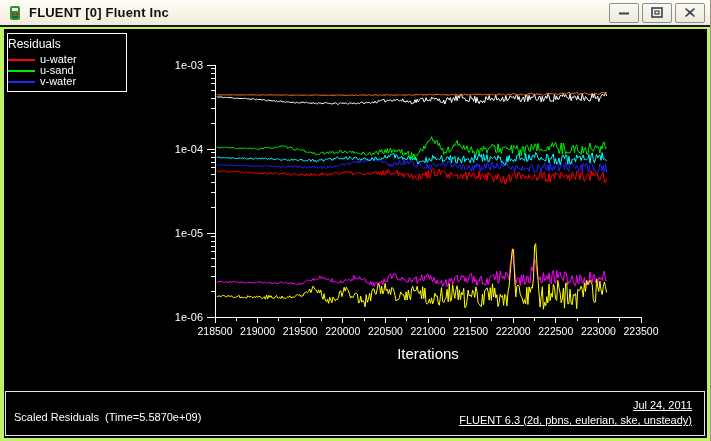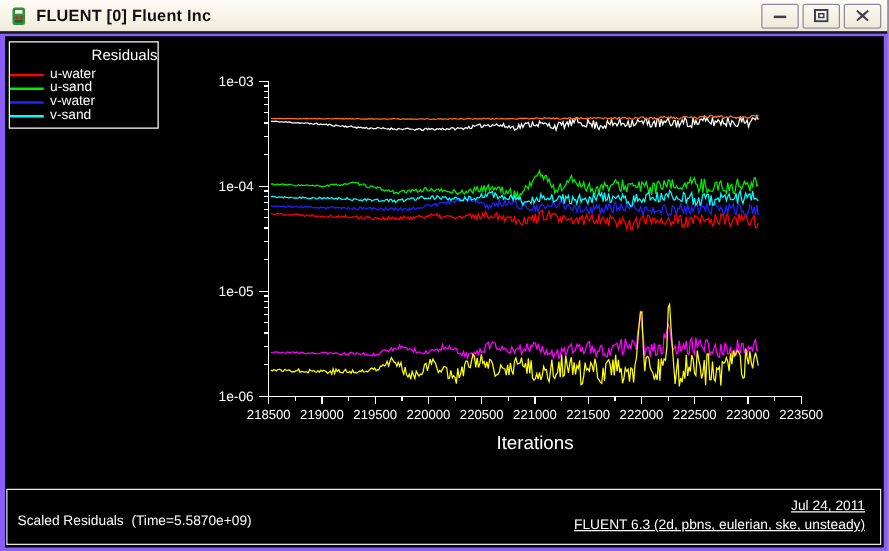--- a/index.html
+++ b/index.html
@@ -1,19 +1,19 @@
 <!DOCTYPE html>
 <html><head>
 <meta charset="utf-8">
 <style>
   html,body{margin:0;padding:0;background:#c9c4b2;}
   *{box-sizing:border-box;}
   .window{
     position:relative;width:711px;height:441px;
-    background:#8b5cf6;overflow:hidden;
+    background:#bef264;overflow:hidden;
     font-family:"Liberation Sans",sans-serif;
     border-right:1px solid #9a958a;
   }
   
   .titlebar{
     position:absolute;left:0;top:0;right:0;height:27px;
     background:linear-gradient(180deg,#fdfcf6 0%,#f7f4e8 55%,#efebdb 100%);
     border-bottom:2px solid #1a1a22;
     display:flex;align-items:center;padding:0 5px 0 7px;
   }
@@ -31,21 +31,21 @@
     position:absolute;left:4px;top:29px;right:3px;bottom:3px;
     background:#000;
   }
   svg text{font-family:"Liberation Sans",sans-serif;fill:#fff;}
   
   .legend{
     position:absolute;left:3px;top:4px;width:120px;
     background:#000;border:1px solid #ffffff;
     padding:3px 0 4px 0;z-index:3;
   }
-  .legend-title{color:#fff;font-size:12px;text-align:right;margin:0 0 3px 0;}
+  .legend-title{color:#fff;font-size:12px;text-align:left;margin:0 0 3px 0;}
   .legend-row{display:flex;align-items:center;height:11px;}
   .legend-swatch{width:27px;height:2px;flex:none;}
   .legend-label{color:#fff;font-size:11px;line-height:11px;margin-left:5px;white-space:nowrap;}
   
   .statusbox{
     position:absolute;left:1px;right:2px;bottom:2px;height:45px;
     background:#000;border:1px solid #e4e4e4;color:#fff;
   }
   .status-left{position:absolute;left:8px;top:19px;font-size:11px;white-space:pre;}
   .status-right{position:absolute;right:12px;top:6px;text-align:right;font-size:11px;line-height:15px;white-space:nowrap;text-decoration:underline;}
@@ -176,24 +176,20 @@
             <span class="legend-label">u-water</span>
           </div>
           <div class="legend-row">
             <div class="legend-swatch" style="background: rgb(0, 238, 0);"></div>
             <span class="legend-label">u-sand</span>
           </div>
           <div class="legend-row">
             <div class="legend-swatch" style="background: rgb(34, 34, 255);"></div>
             <span class="legend-label">v-water</span>
           </div>
-          <div class="legend-row">
-            <div class="legend-swatch" style="background: rgb(0, 255, 255);"></div>
-            <span class="legend-label">v-sand</span>
-          </div>
         </div>
     </div>
 
     <div class="statusbox">
       <div class="status-left">Scaled Residuals  (Time=5.5870e+09)</div>
       <div class="status-right">
         <div>Jul 24, 2011</div>
         <div>FLUENT 6.3 (2d, pbns, eulerian, ske, unsteady)</div>
       </div>
     </div>

